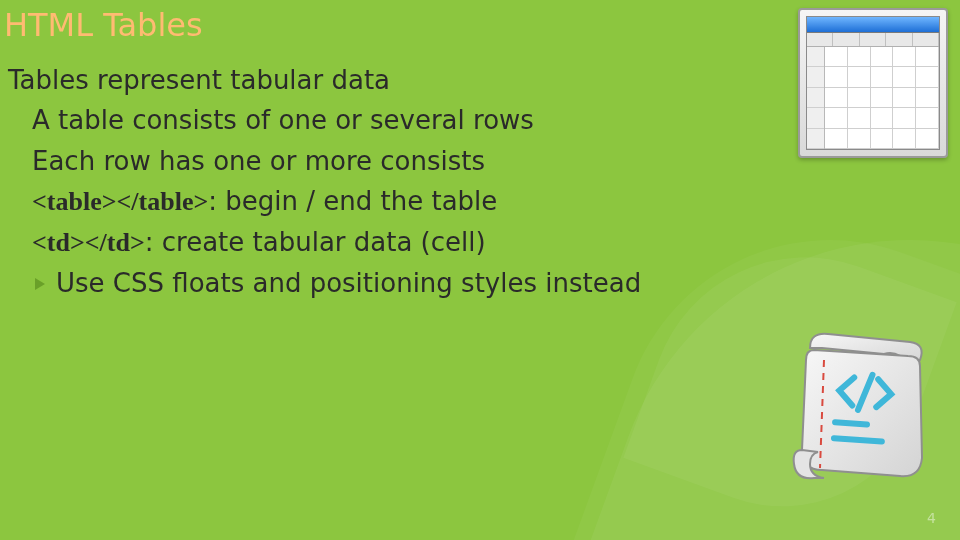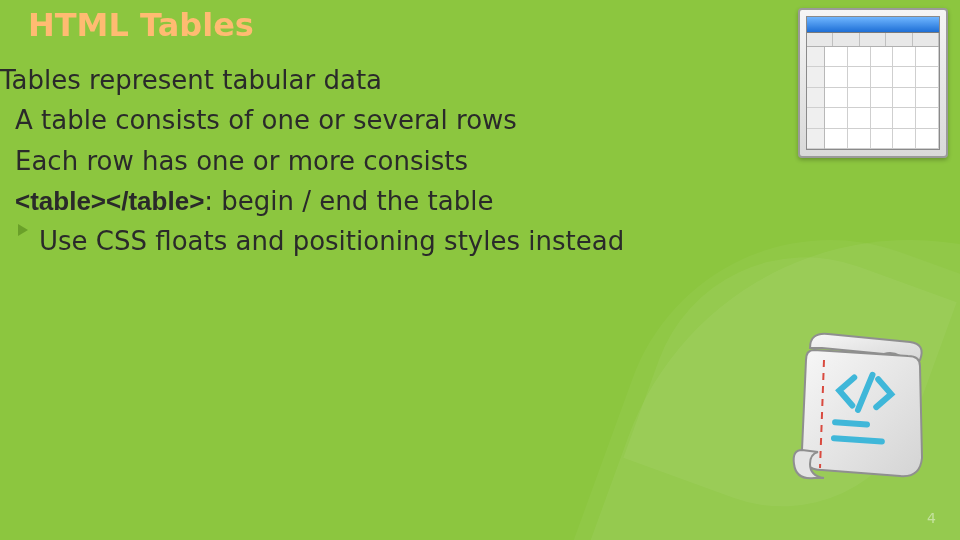--- a/index.html
+++ b/index.html
@@ -17,37 +17,37 @@
     border-radius: 50% 0 50% 0;
     transform: rotate(20deg);
   }
   .leaf.a { width: 600px; height: 600px; right: -250px; bottom: -300px; }
   .leaf.b { width: 420px; height: 420px; right: -80px; bottom: -120px; background: rgba(255,255,255,0.04); }
   .leaf.c { width: 260px; height: 260px; right: 40px; bottom: 30px; background: rgba(255,255,255,0.05); border-radius: 60% 0 55% 0; }
 
   .title {
     position: absolute;
     top: 6px;
-    left: 28px;
+    left: 4px;
     font-size: 32px;
-    font-weight: 700;
+    font-weight: 400;
     color: #ffbb72;
   }
   .content {
     position: absolute;
     top: 60px;
     left: 0;
     width: 700px;
     font-size: 26px;
     line-height: 1.55;
   }
-  .lvl1 { margin-left: 0; }
-  .lvl2 { margin-left: 15px; }
-  .code { font-family: Liberation Sans, sans-serif; font-weight: 700; }
-  .arrow-row { display: flex; }
+  .lvl1 { margin-left: 0; padding-left: 8px; }
+  .lvl2 { margin-left: 32px; }
+  .code { font-family: Liberation Serif, serif; font-weight: 700; }
+  .arrow-row { display: flex; align-items: center; }
   .arrow-row svg { flex: 0 0 auto; margin-right: 6px; }
 
   .page-num {
     position: absolute;
     right: 24px;
     bottom: 14px;
     font-size: 14px;
     color: rgba(255,255,255,0.45);
   }
 
@@ -98,20 +98,23 @@
 <div class="leaf c"></div>
 
 <div class="title">HTML Tables</div>
 
 <div class="content">
   <div class="lvl1">Tables represent tabular data</div>
   <div class="lvl2">A table consists of one or several rows</div>
   <div class="lvl2">Each row has one or more consists</div>
   <div class="lvl2">
     <span class="code">&lt;table&gt;&lt;/table&gt;</span><span>: begin / end the table</span>
+  </div>
+  <div class="lvl2">
+    <span class="code">&lt;td&gt;&lt;/td&gt;</span><span>: create tabular data (cell)</span>
   </div>
   <div class="lvl2 arrow-row">
     <svg width="18" height="18" viewBox="0 0 18 18">
       <path d="M3 3 L13 9 L3 15 Z" fill="#6aa029"></path>
     </svg>
     <span>Use CSS floats and positioning styles instead</span>
   </div>
 </div>
 
 <div class="table-icon">

